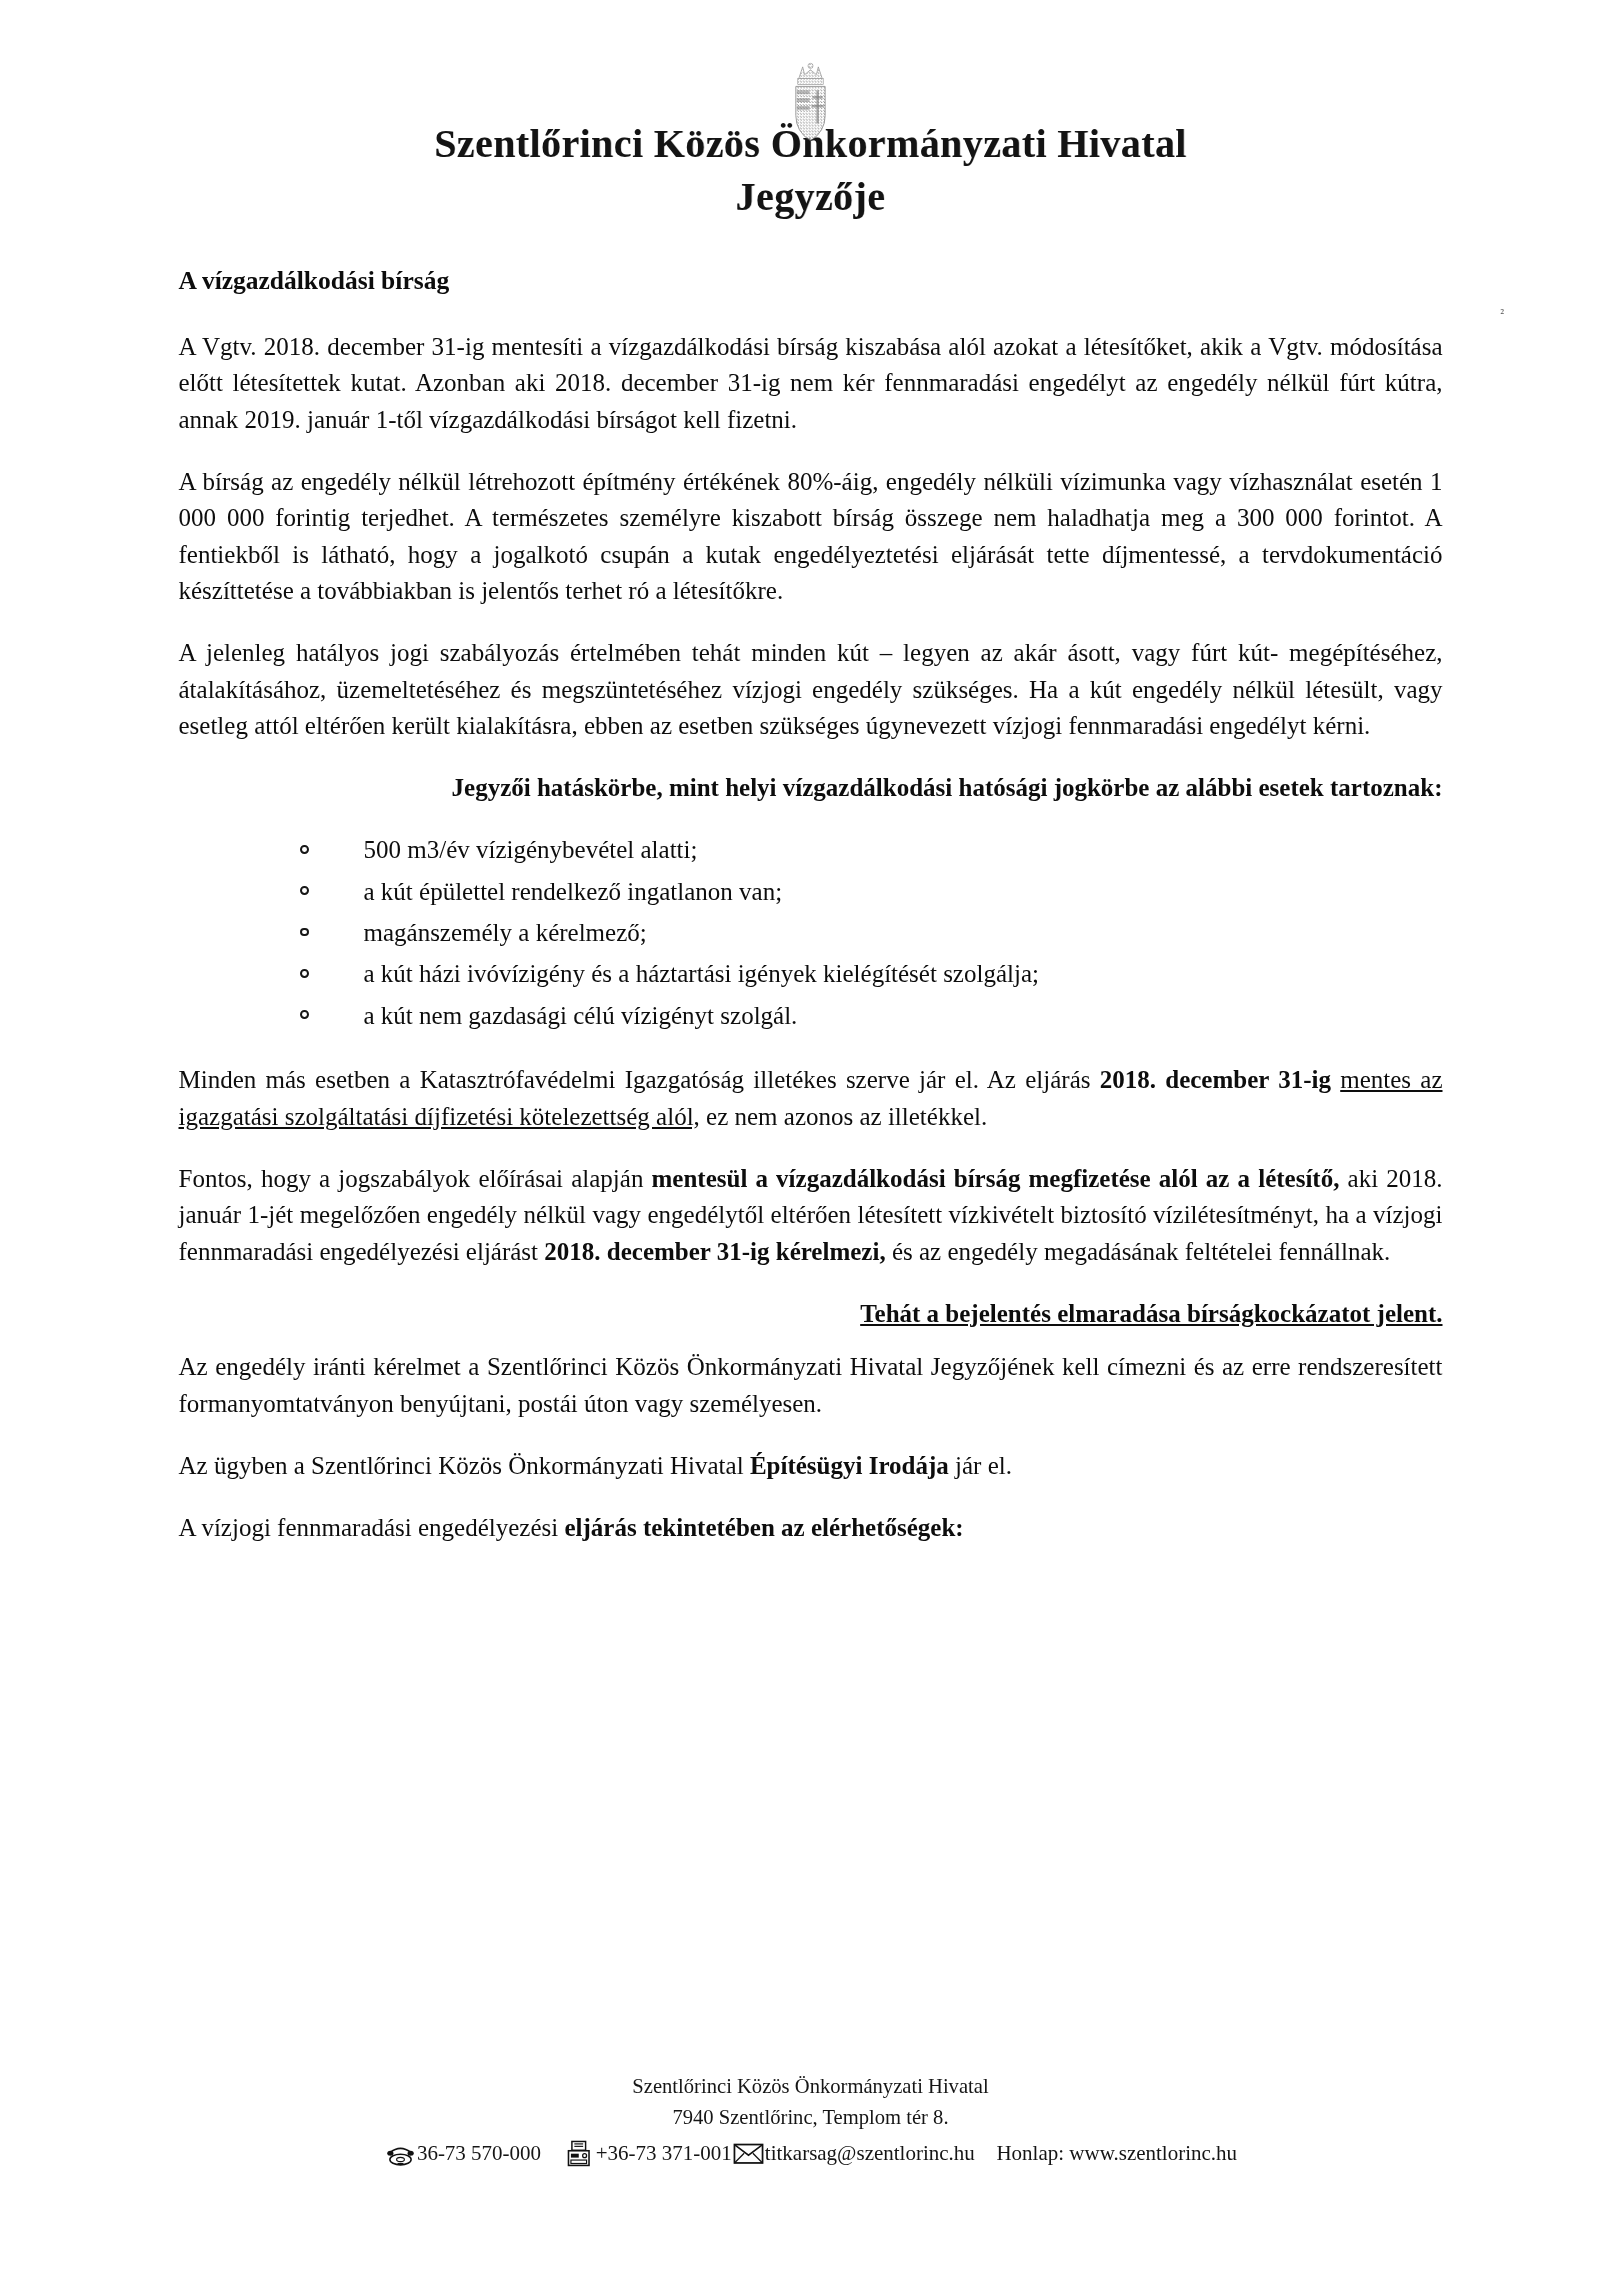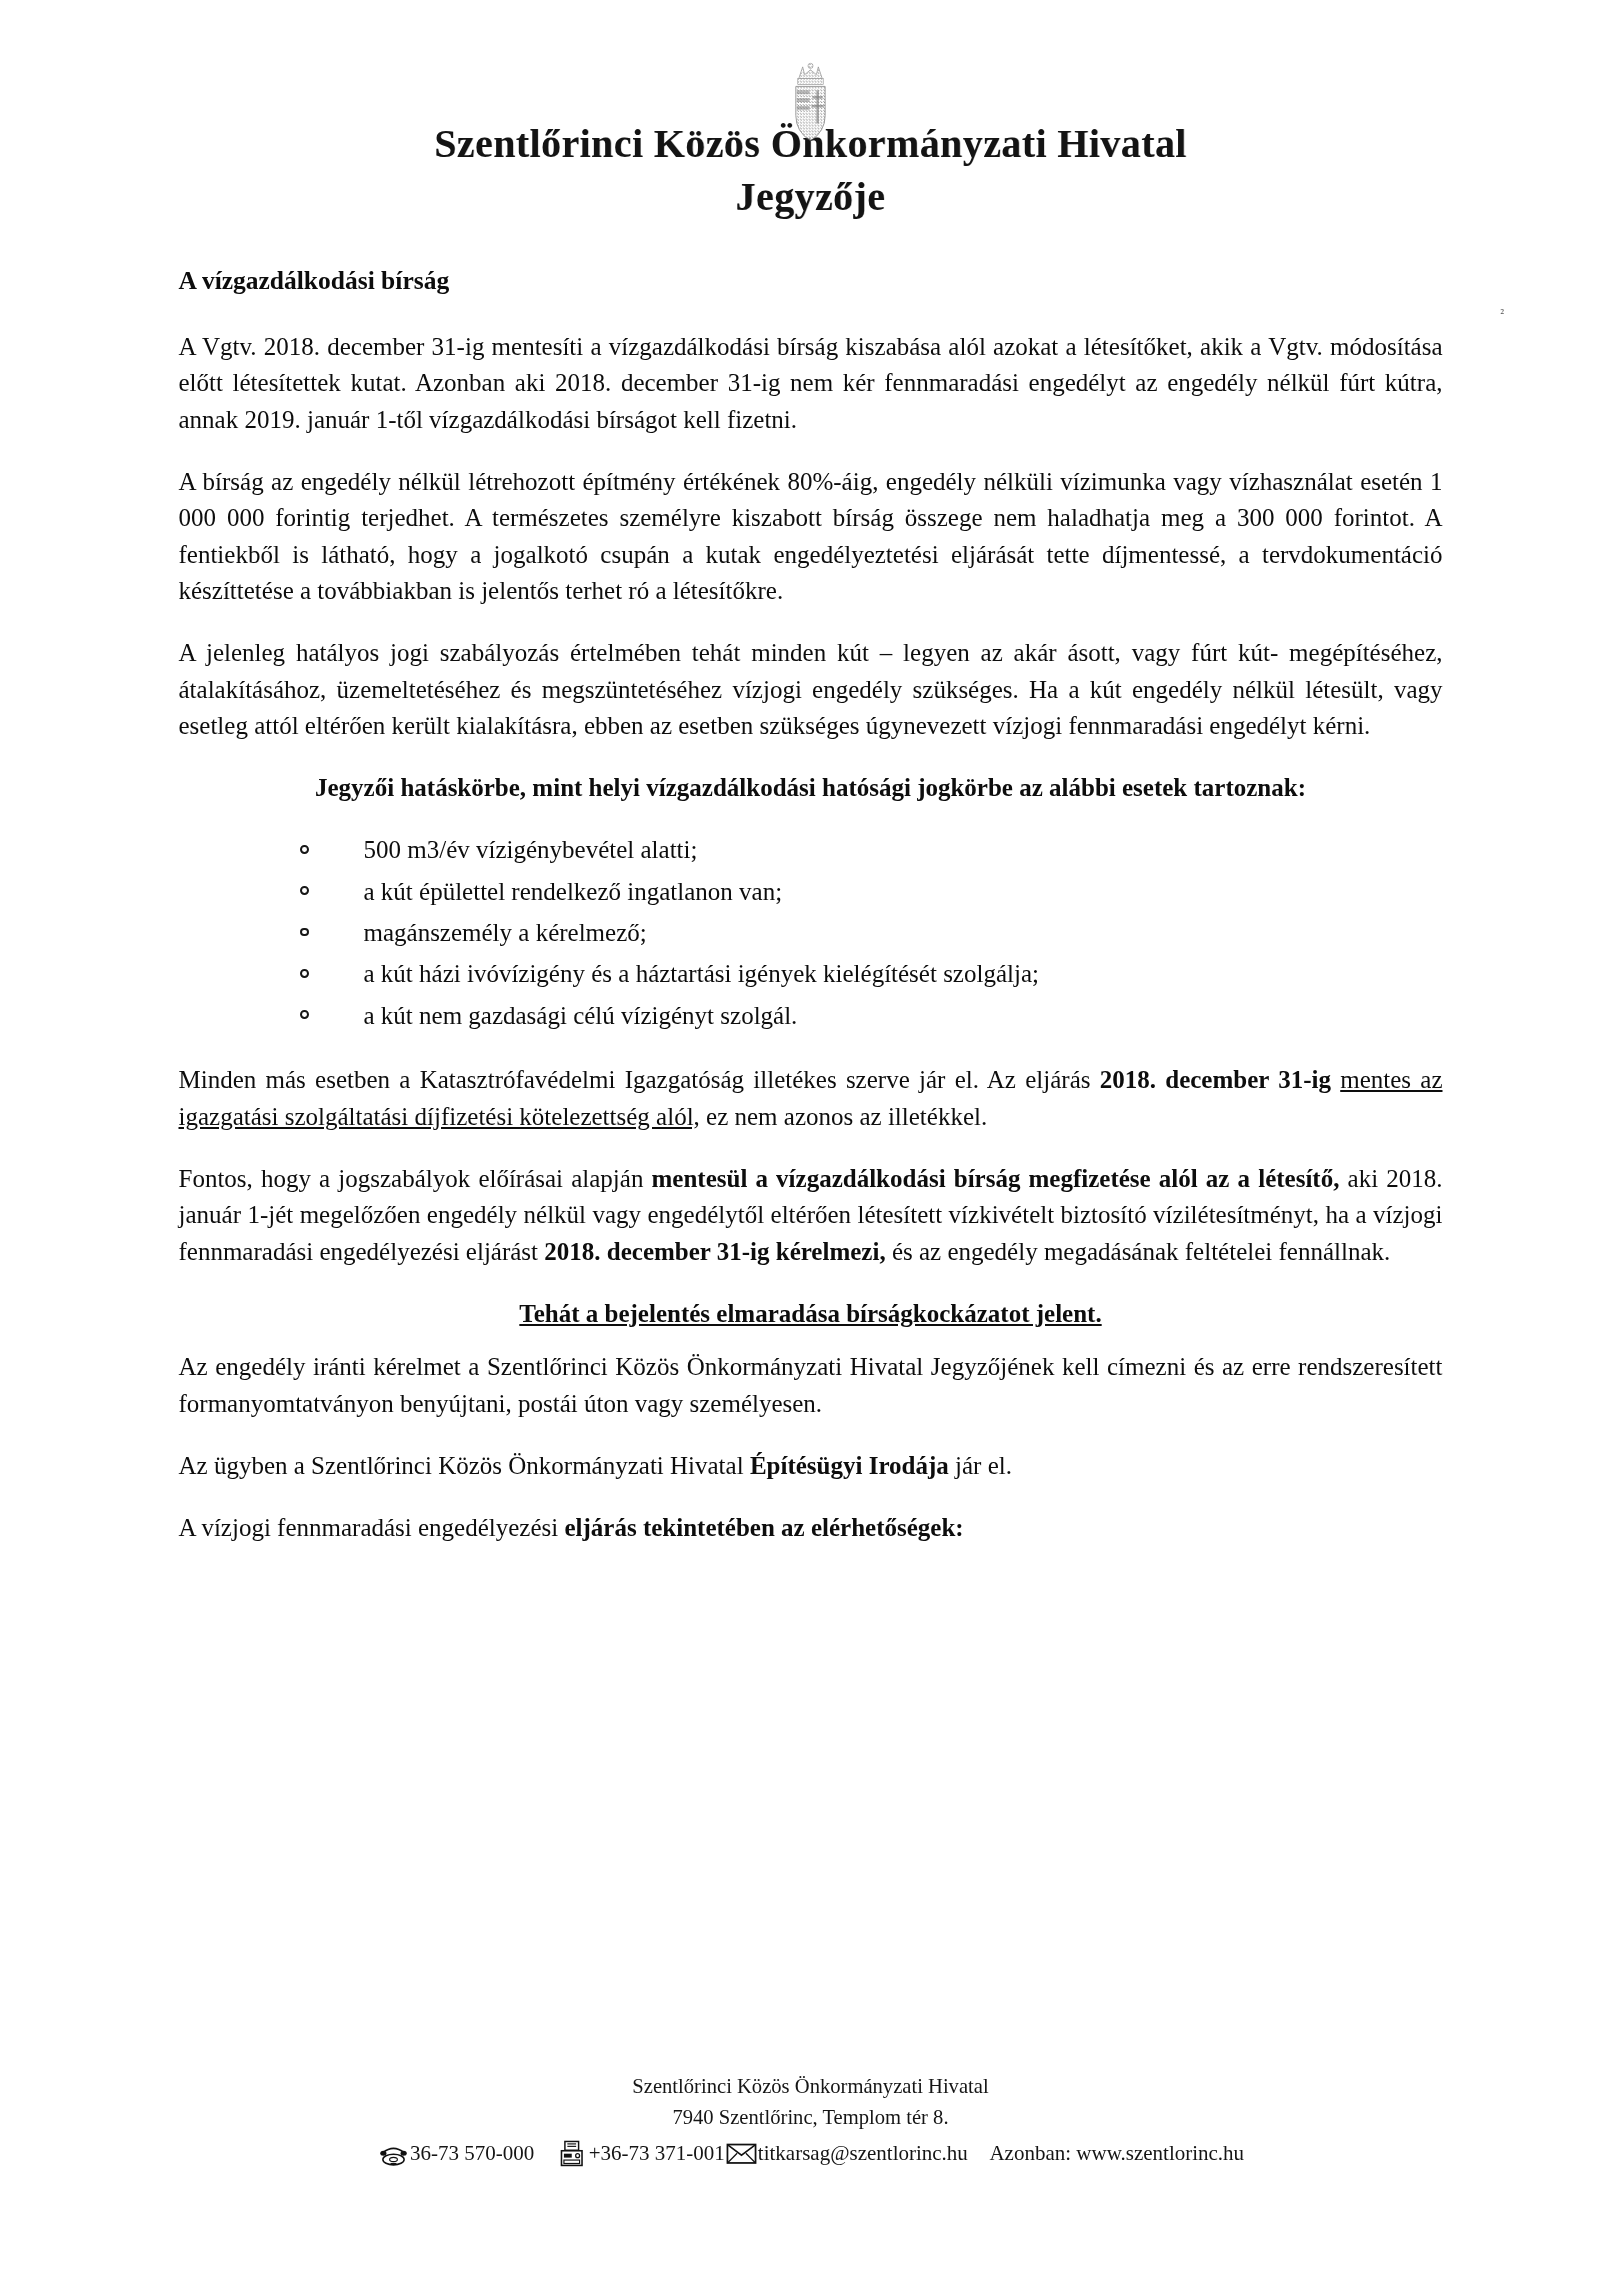--- a/index.html
+++ b/index.html
@@ -75,21 +75,21 @@
   .h-caps {
     font-size: 26.5px;
     margin: 0 0 27.4px 0;
     letter-spacing: 0.5px;
     text-align: left;
   }
   .h-bold-left {
     font-weight: bold;
     font-size: 25px;
     margin: 0 0 25.5px 0;
-    text-align: center;
+    text-align: right;
   }
   b, strong { font-weight: bold; }
   .u { text-decoration: underline; }
   .ub { font-weight: bold; }
 
   
   ul.bullets {
     list-style: none;
     margin: 0 0 29px 0;
     padding: 0 0 0 116px;
@@ -267,18 +267,18 @@
           <rect x="1.5" y="2.5" width="29" height="19" fill="#fff" stroke="#111" stroke-width="1.8"></rect>
           <path d="M1.5 2.5 L16 13.5 L30.5 2.5" fill="none" stroke="#111" stroke-width="1.6"></path>
           <path d="M1.5 21.5 L11.5 11.5" fill="none" stroke="#111" stroke-width="1.3"></path>
           <path d="M30.5 21.5 L20.5 11.5" fill="none" stroke="#111" stroke-width="1.3"></path>
         </svg>
       </span>
       <span class="txt">titkarsag@szentlorinc.hu</span>
 
       <span class="gap-sm"></span>
 
-      <span class="txt">Azonban: www.szentlorinc.hu</span>
+      <span class="txt">Honlap: www.szentlorinc.hu</span>
     </div>
   </div>
 
 </div>
 
 
 </body></html>

